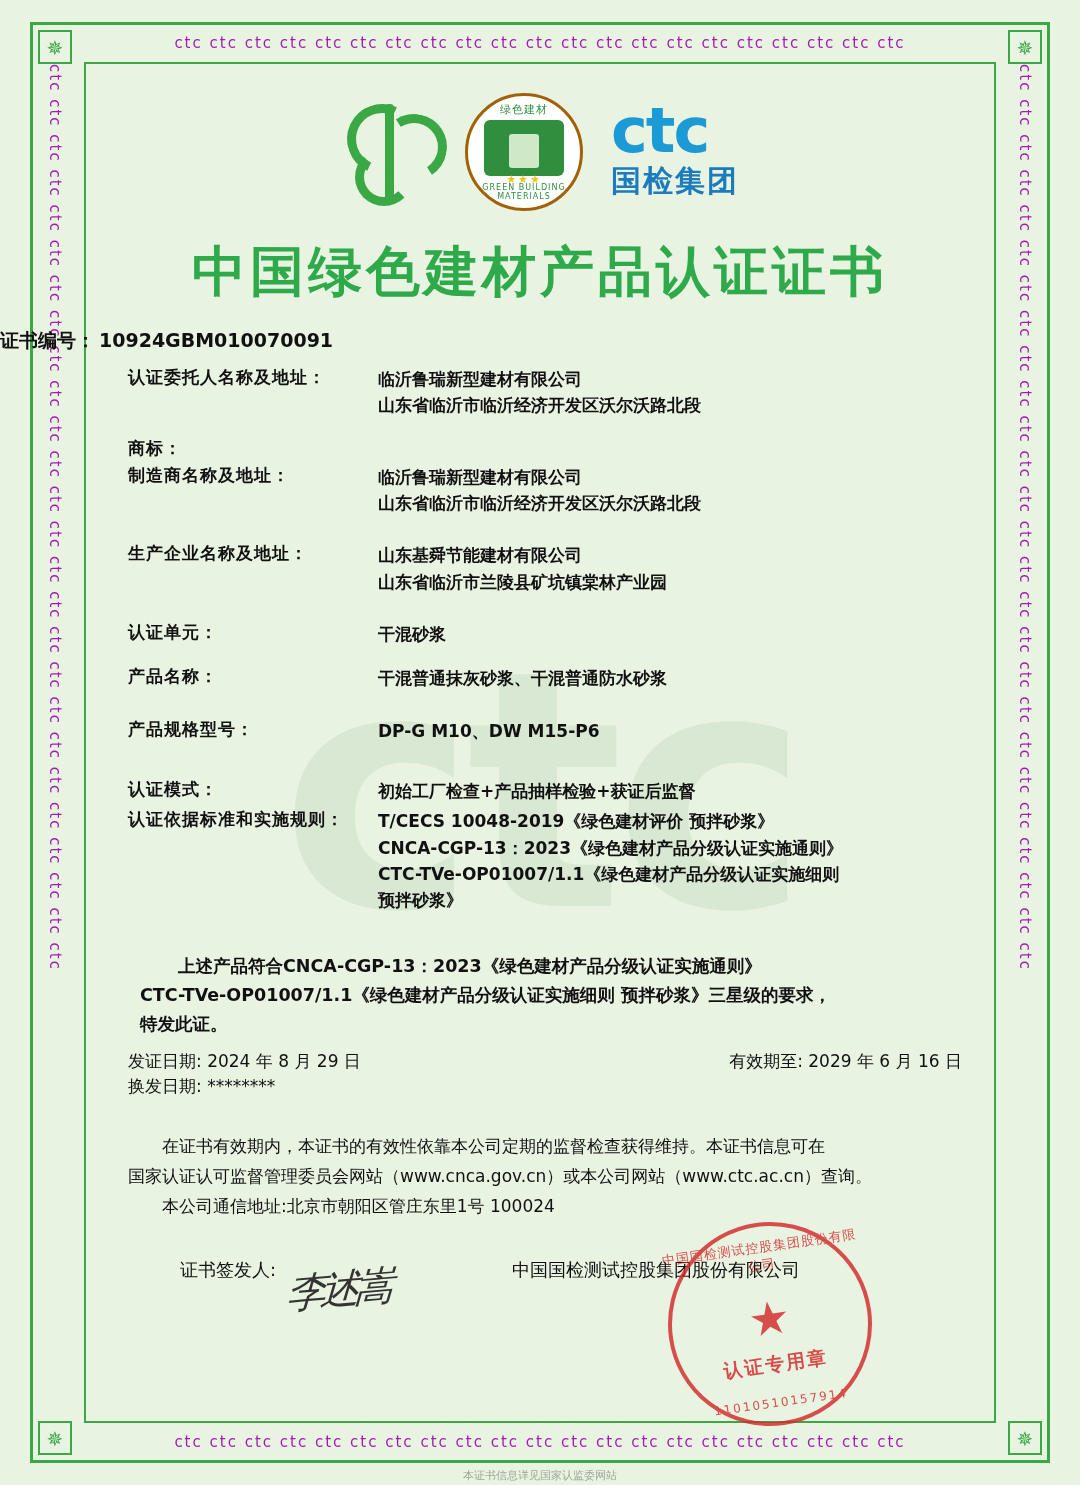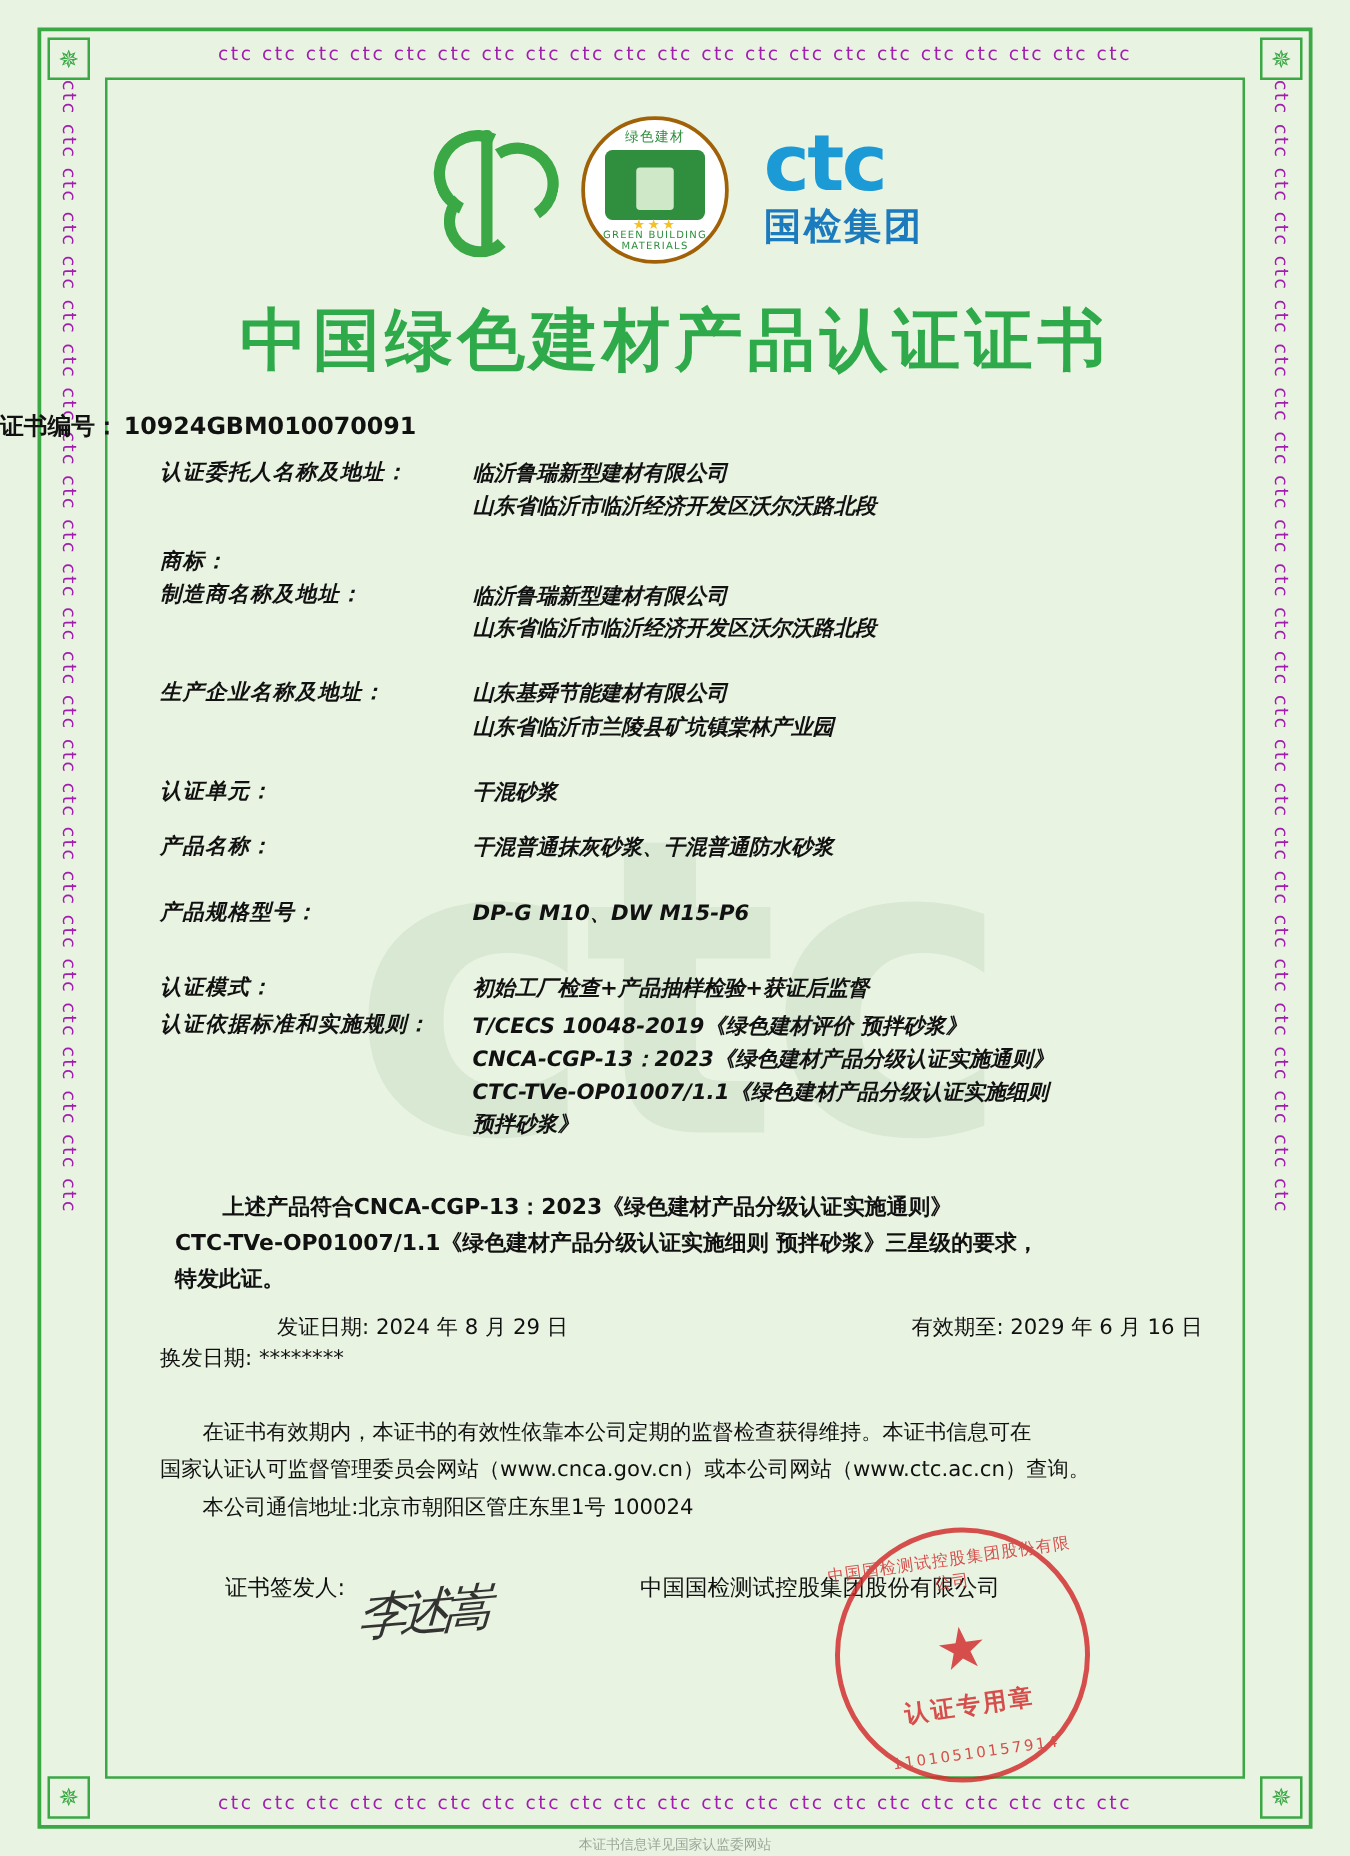--- a/index.html
+++ b/index.html
@@ -202,21 +202,20 @@
 
   
   .fields {
     position: absolute;
     top: 366px;
     left: 128px;
     right: 110px;
     font-size: 17px;
     color: #111;
     font-family: "DejaVu Sans", sans-serif;
-    font-style: italic;
   }
   .field-row {
     display: flex;
     align-items: flex-start;
     margin-bottom: 4px;
   }
   .field-label {
     width: 250px;
     flex: 0 0 250px;
     font-weight: bold;
@@ -253,21 +252,21 @@
     left: 128px;
     right: 118px;
     font-size: 17px;
     color: #111;
     font-family: "DejaVu Sans", sans-serif;
   }
   .dates-row {
     display: flex;
     justify-content: space-between;
   }
-  .dates .issue { width: 420px; text-align: center; }
+  .dates .issue { width: 420px; }
   .dates .reissue { margin-top: 2px; }
 
   
   .notes {
     position: absolute;
     top: 1132px;
     left: 128px;
     right: 118px;
     font-size: 17px;
     color: #111;

